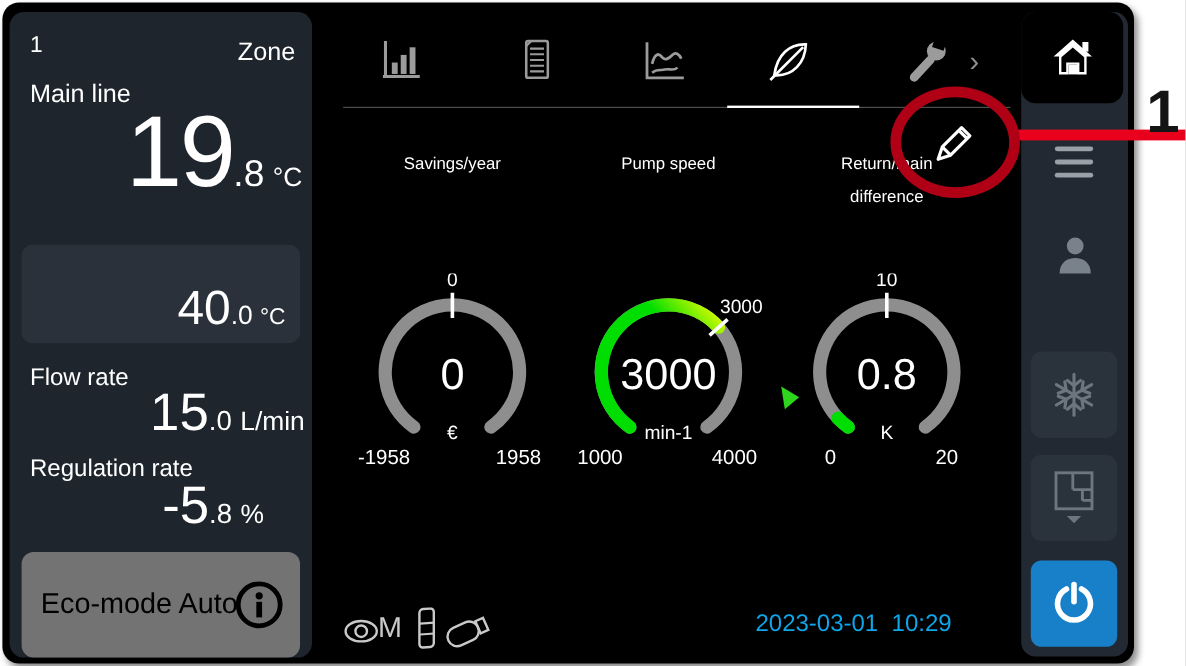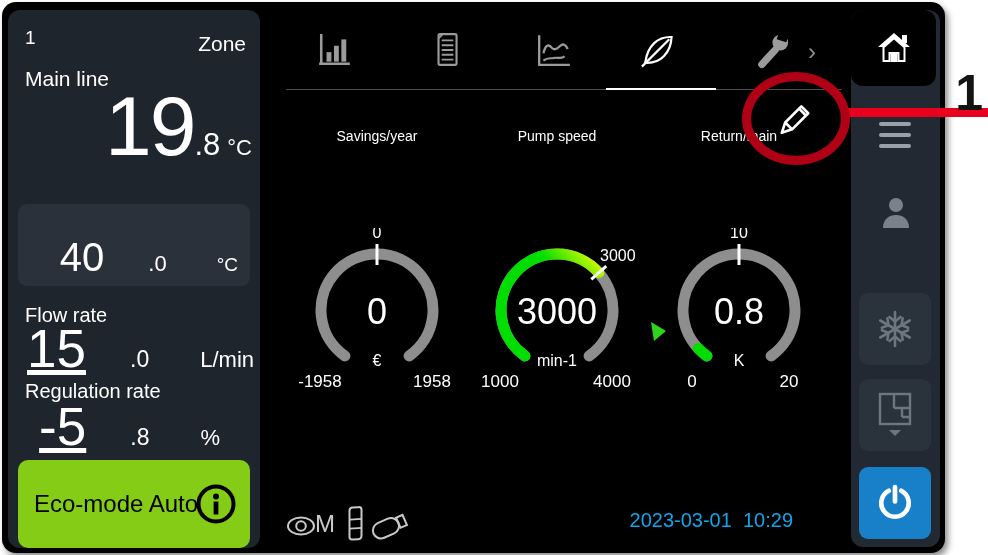--- a/index.html
+++ b/index.html
@@ -11,33 +11,33 @@
   .zone-panel { position:absolute; left:6px; top:8px; width:252px; height:538px; background:#1f252d; border-radius:12px; color:#fff; }
   .zp-num   { position:absolute; left:17px; top:17px; font-size:19px; }
   .zp-zone  { position:absolute; right:14px; top:22px; font-size:21px; }
   .zp-mainline { position:absolute; left:17px; top:57px; font-size:21px; }
   .bigval { position:absolute; right:8px; top:74px; display:flex; align-items:baseline; }
   .bigval .v  { font-size:84px; line-height:1; letter-spacing:-2px; }
   .bigval .d  { font-size:31px; }
   .bigval .u  { font-size:22px; margin-left:7px; }
   .set-card { position:absolute; left:10px; top:194px; width:232px; height:82px; background:#2a313b; border-radius:9px; }
   .set-card .lbl { position:absolute; left:12px; top:9px; font-size:19px; }
-  .valrow { display:flex; align-items:baseline; justify-content:flex-end;gap:44px; }
+  .valrow { display:flex; align-items:baseline; justify-content:flex-end; }
   .set-card .valrow { position:absolute; right:12px; bottom:9px; }
   .set-card .v { font-size:40px; line-height:1; }
   .set-card .d { font-size:22px; }
   .set-card .u { font-size:19px; margin-left:6px; }
   .flow-lbl { position:absolute; left:17px; top:294px; font-size:20px; }
   .flow-val { position:absolute; right:6px;  top:312px; }
   .reg-lbl  { position:absolute; left:17px; top:370px; font-size:20px; }
   .reg-val  { position:absolute; right:40px; top:390px; }
-  .midval .v { font-size:53px; line-height:1;text-decoration:underline; }
+  .midval .v { font-size:44px; line-height:1; }
   .midval .d { font-size:23px; }
   .midval .u { font-size:22px; margin-left:7px; }
-  .eco-btn { position:absolute; left:10px; top:450px; width:232px; height:88px; background:#84cc16; border-radius:10px; color:#000; cursor:pointer; }
+  .eco-btn { position:absolute; left:10px; top:450px; width:232px; height:88px; background:#737373; border-radius:10px; color:#000; cursor:pointer; }
   .eco-btn .lbl { position:absolute; left:16px; top:50%; transform:translateY(-50%); font-size:24px; }
   .eco-btn svg { position:absolute; right:13px; top:50%; transform:translateY(-50%); }
   .tab { position:absolute; top:30px; width:44px; height:46px; cursor:pointer; }
   .divider { position:absolute; left:284px; top:87px; width:556px; height:1px; background:#4d4d4d; }
   .divider-active { position:absolute; left:604px; top:86px; width:110px; height:2px; background:#fff; }
   .chev { position:absolute; left:806px; top:36px; font-size:24px; color:#8f8f8f; cursor:pointer; }
 
   
   .gauge-title { position:absolute; width:200px; text-align:center; color:#fff; font-size:14px; }
   .gauge { position:absolute; top:226px; width:180px; height:172px; }
@@ -158,20 +158,21 @@
 
     <div class="edit-btn">
       <svg width="46" height="46" viewBox="0 0 40 40">
         <path d="M8.5 32 L11.5 23 L17.5 29 Z M11.5 23 L25.5 9 L31.5 15 L17.5 29 Z M23.5 11 L29.5 17" stroke="#fff" stroke-width="2.3" fill="none" stroke-linejoin="round"></path>
       </svg>
     </div>
 
     <div class="gauge-title" style="left:275px; top:126px;">Savings/year</div>
     <div class="gauge-title" style="left:455px; top:126px;">Pump speed</div>
     <div class="gauge-title" style="left:637px; top:126px;text-align:center;">Return/main</div>
+    <div class="gauge-title" style="left:637px; top:153px;">difference</div>
 
     <svg class="gauge" style="left:285px;" viewBox="0 0 180 172">
       <path d="M57.9 127.9 A56 56 0 1 1 122.1 127.9" stroke="#8e8e8e" stroke-width="11" fill="none" stroke-linecap="round"></path>
       <line x1="90" y1="16" x2="90" y2="37" stroke="#fff" stroke-width="3"></line>
       <text class="g-tick" x="90" y="10" text-anchor="middle">0</text>
       <text class="g-val" x="90" y="96" text-anchor="middle">0</text>
       <text class="g-unit" x="90" y="138" text-anchor="middle">€</text>
       <text class="g-minmax" x="33" y="159" text-anchor="middle">-1958</text>
       <text class="g-minmax" x="145" y="159" text-anchor="middle">1958</text>
     </svg>

